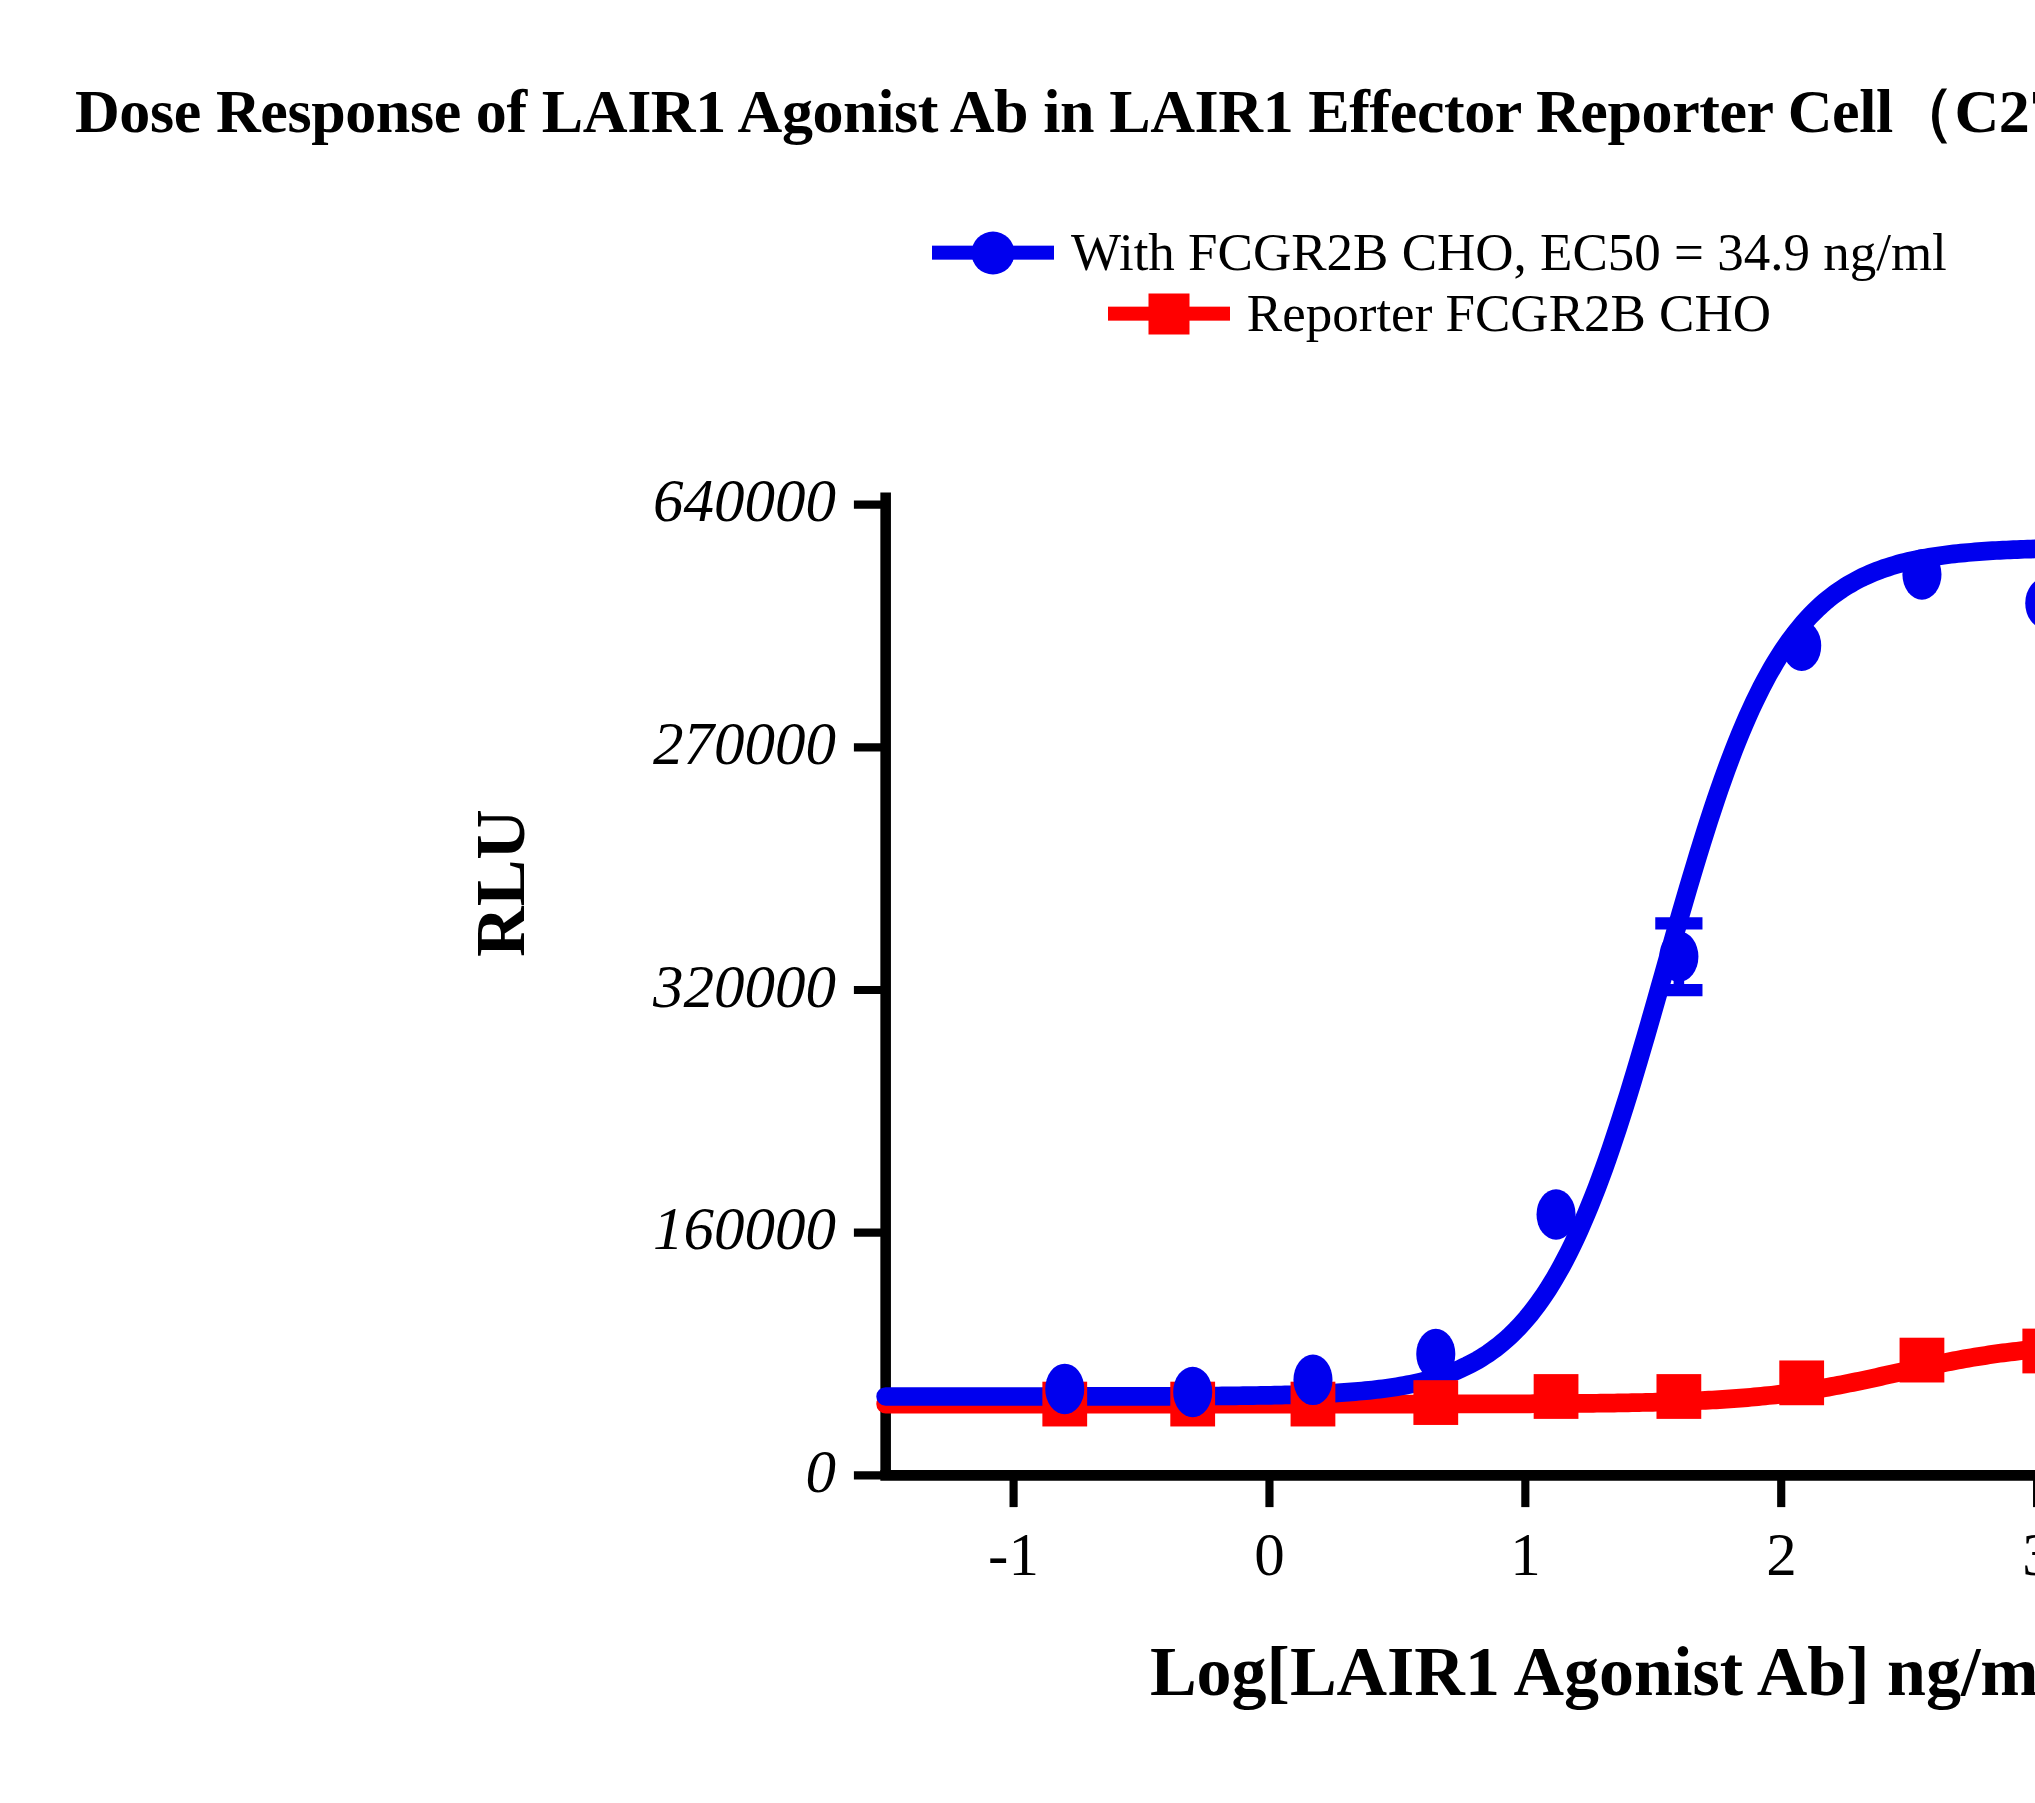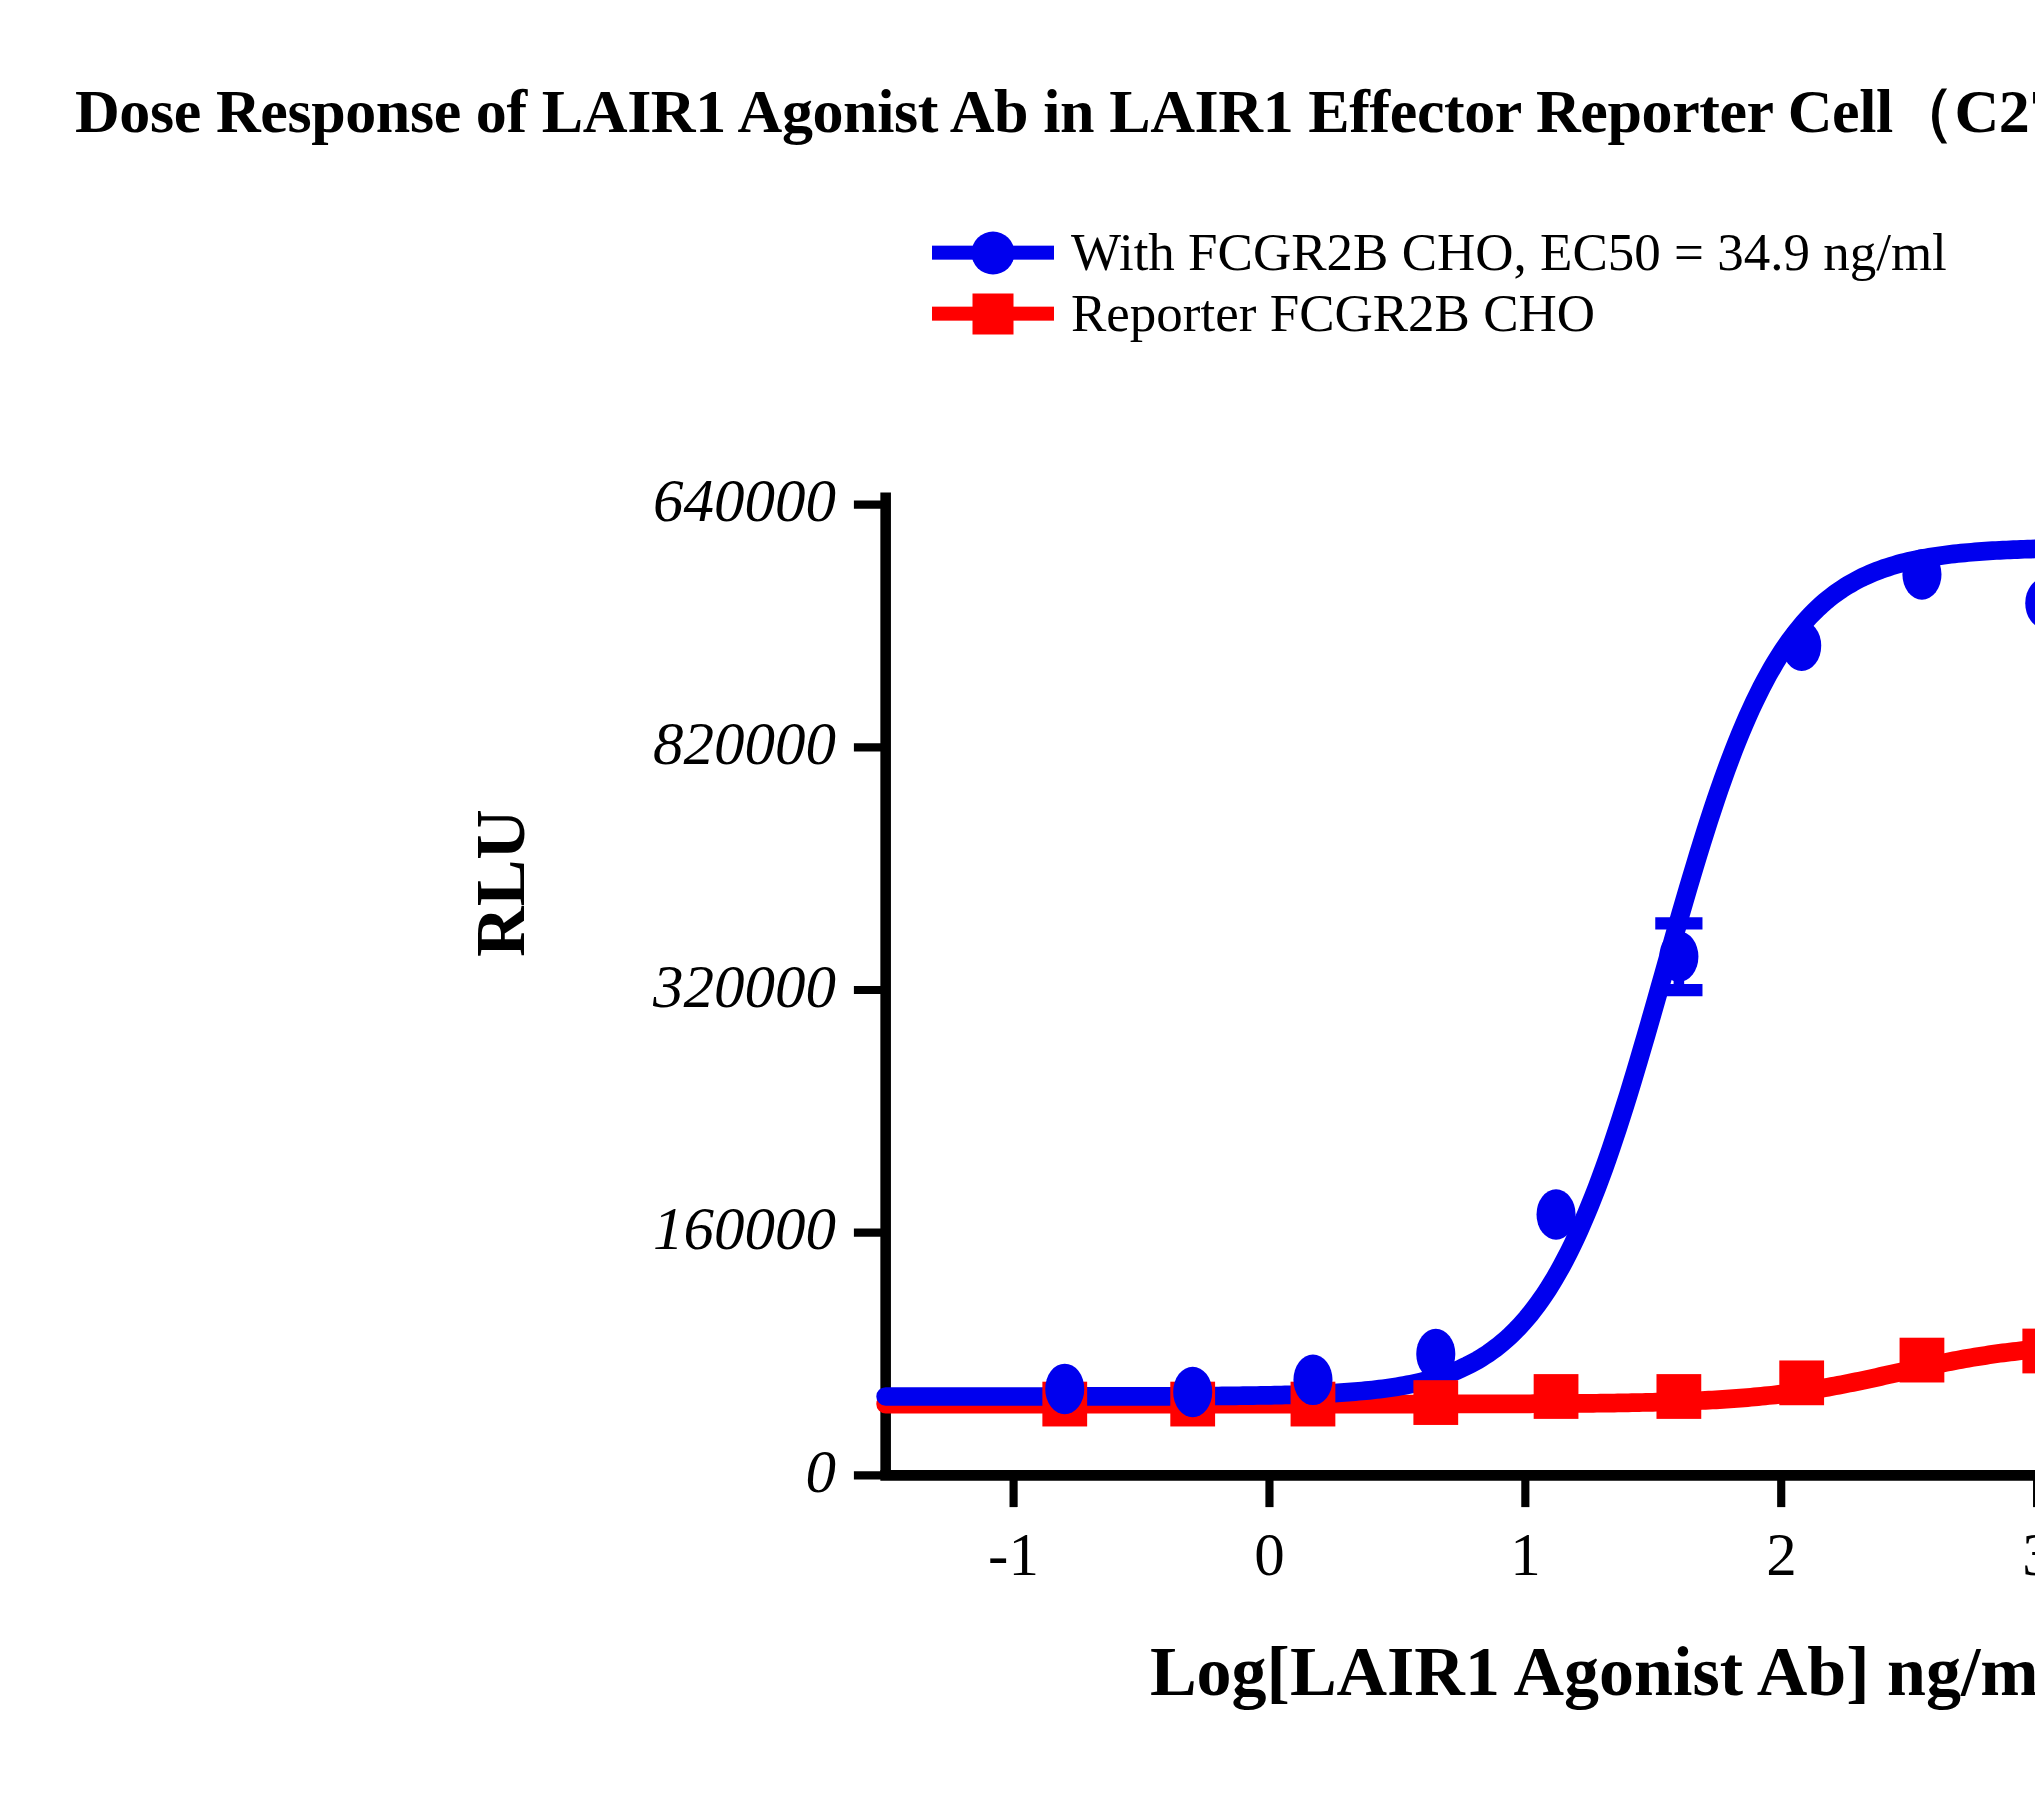--- a/index.html
+++ b/index.html
@@ -7,21 +7,21 @@
   #root{position:relative;width:3208px;height:1803px;background:#fff;}
 
   #chart-title{
     position:absolute;left:75px;top:69px;
     font-family:"Liberation Serif",serif;
     font-weight:bold;font-size:62px;letter-spacing:-0.4px;
     white-space:nowrap;color:#000;
   }
 
   #legend{position:absolute;left:932px;top:222px;}
-  .legend-row{display:flex;align-items:center;height:61px;}
+  .legend-row{display:flex;align-items:center;height:61px;justify-content:center;}
   .legend-marker{position:relative;width:122px;height:45px;flex:none;}
   .legend-line{position:absolute;top:50%;left:0;width:122px;height:14.7px;transform:translateY(-50%);}
   .legend-sym-circle{position:absolute;top:50%;left:50%;width:43px;height:43px;border-radius:50%;transform:translate(-50%,-50%);}
   .legend-sym-square{position:absolute;top:50%;left:50%;width:41px;height:41px;transform:translate(-50%,-50%);}
   .legend-label{
     font-family:"Liberation Serif",serif;font-size:53px;
     white-space:nowrap;margin-left:17px;color:#000;line-height:1;
   }
 
   #plot-wrap{position:absolute;left:0;top:0;width:3208px;height:1803px;}
@@ -123,21 +123,21 @@
           <line x1="5260.478260869565" y1="1459.8671875" x2="5376.478260869565" y2="1459.8671875" stroke="#0000EE" stroke-width="30"></line>
           <ellipse cx="5318.478260869565" cy="1362.9765625" rx="48" ry="62" fill="#0000EE"></ellipse>
           <ellipse cx="5632.826086956522" cy="1284.71875" rx="48" ry="62" fill="#0000EE"></ellipse>
         </g>
     </svg>
 
     <div id="ytick-labels">
         <div class="ytick-label" style="right: 2372px; top: 1437px;">0</div>
         <div class="ytick-label" style="right: 2372px; top: 1194px;">160000</div>
         <div class="ytick-label" style="right: 2372px; top: 952px; margin-left: 32px;">320000</div>
-        <div class="ytick-label" style="right: 2372px; top: 709px;">820000</div>
+        <div class="ytick-label" style="right: 2372px; top: 709px;">270000</div>
         <div class="ytick-label" style="right: 2372px; top: 466px;">640000</div>
       </div>
     <div id="xtick-labels">
         <div class="xtick-label" style="left: 932px; width: 163px; top: 1520px;">-1</div>
         <div class="xtick-label" style="left: 1188px; width: 163px; top: 1520px;">0</div>
         <div class="xtick-label" style="left: 1444px; width: 163px; top: 1520px;">1</div>
         <div class="xtick-label" style="left: 1700px; width: 163px; top: 1520px;">2</div>
         <div class="xtick-label" style="left: 1956px; width: 163px; top: 1520px;">3</div>
       </div>
   </div>

